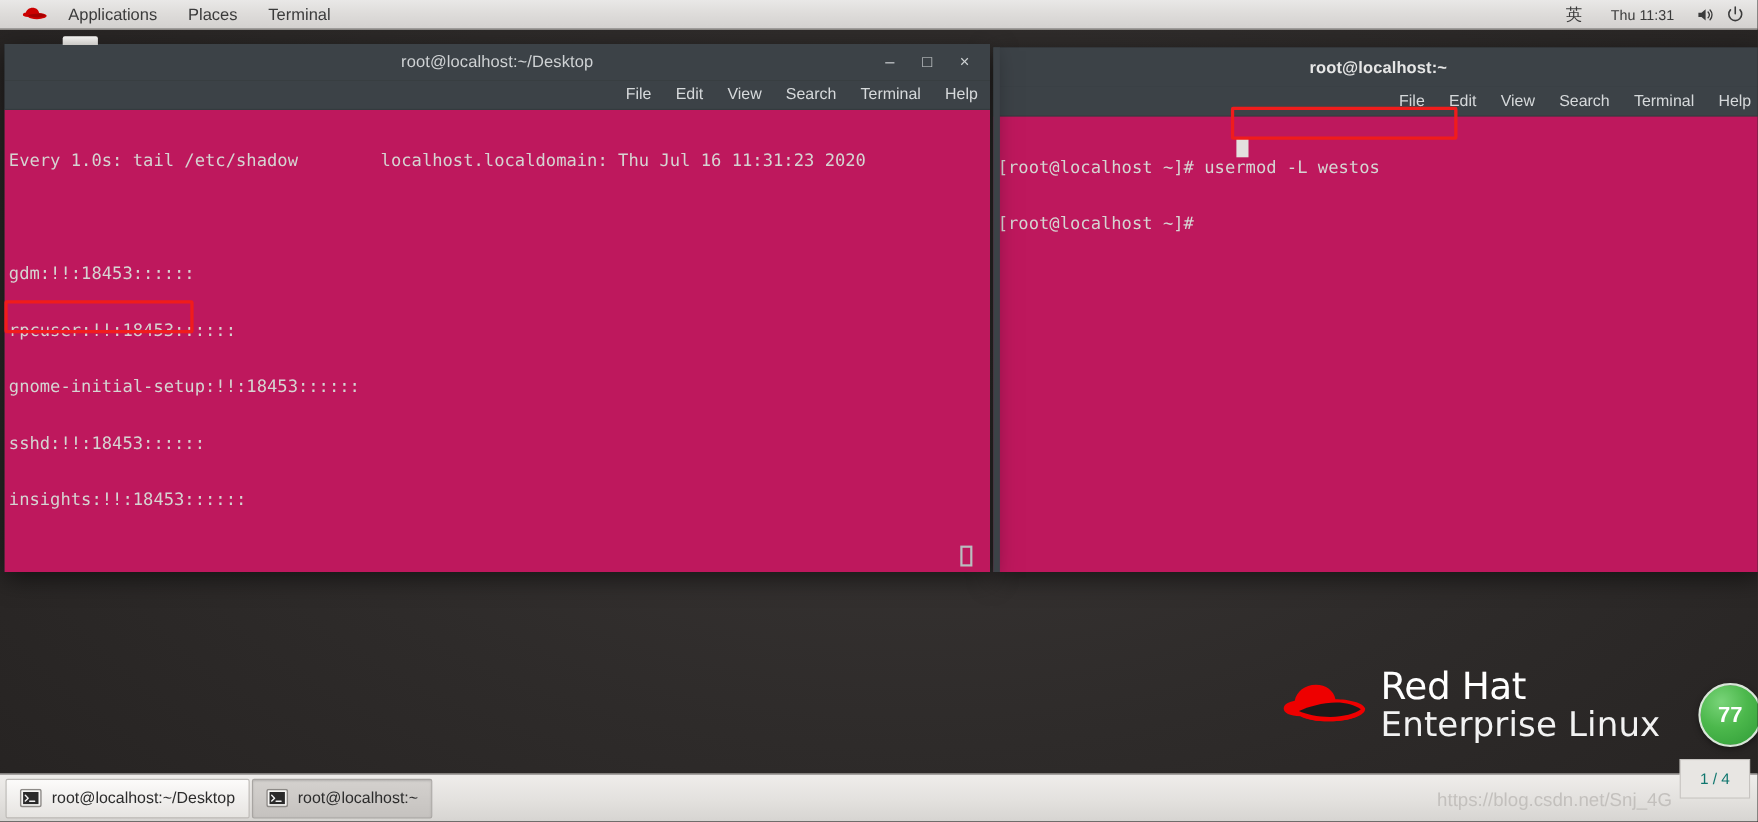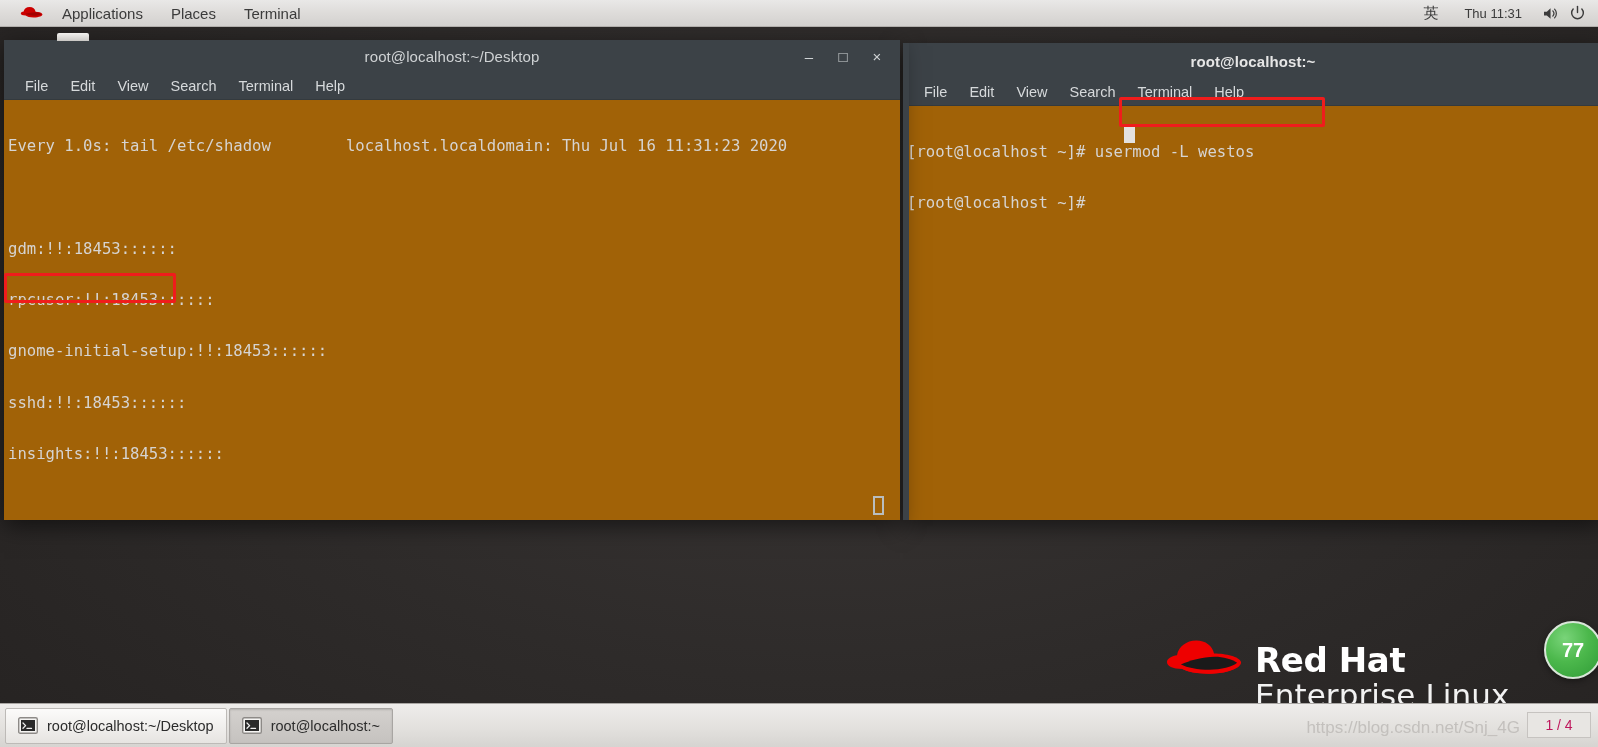--- a/index.html
+++ b/index.html
@@ -96,32 +96,33 @@
     cursor: default;
   }
 
   .menubar {
     height: 27px;
     background: #3c4247;
     display: flex;
     align-items: center;
     padding-left: 10px;
     border-bottom: 1px solid #343a3e;
+    justify-content: flex-end;
   }
   .menu-item {
     font-size: 14.5px;
     color: #d6d9db;
     padding: 0 11px;
     line-height: 27px;
     white-space: nowrap;
     cursor: default;
   }
 
   .term-body {
-    background: #a16207;
+    background: #be185d;
     position: relative;
     overflow: hidden;
   }
   .term-text {
     font-family: "DejaVu Sans Mono", "Liberation Mono", monospace;
     font-size: 15.6px;
     line-height: 17.1px;
     color: #d6d4d2;
     white-space: pre;
     padding: 4px 0 0 4px;
@@ -190,23 +191,22 @@
     position: absolute;
     left: 1165px; top: 607px;
     display: flex;
     align-items: center;
     z-index: 10;
   }
   #rh-hat { width: 78px; height: 54px; margin-right: 12px; }
   #rh-words { display: flex; flex-direction: column; line-height: 1.0; }
   #rh-line1 {
     font-family: "DejaVu Sans", sans-serif;
-    font-size: 34px; font-weight: bold; color: #ffffff;
+    font-size: 34px; font-weight: normal; color: #ffffff;
     letter-spacing: -0.4px;
-    margin-top: 36px;
   }
   #rh-line2 {
     font-family: "DejaVu Sans", sans-serif;
     font-size: 31px; font-weight: normal; color: #f2f2f2;
     letter-spacing: 0.1px; margin-top: 3px;
   }
 
   
   #green-badge {
     position: absolute;
@@ -258,26 +258,26 @@
     position: absolute;
     right: 78px; bottom: 9px;
     font-size: 17px;
     color: #c3c0bd;
     font-family: "Liberation Sans", sans-serif;
     z-index: 52;
     white-space: nowrap;
   }
   #workspace-ind {
     position: absolute;
-    right: 7px; bottom: 9px;
-    width: 64px; height: 26px;
+    right: 7px; bottom: 21px;
+    width: 64px; height: 36px;
     border: 1px solid #c6c3c0;
     background: #e8e6e3;
     display: flex; align-items: center; justify-content: center;
-    font-size: 14px; color: #be185d;
+    font-size: 14px; color: #0f766e;
     z-index: 53;
   }
 </style>
 </head>
 <body>
 
 <div id="screen">
 
   <div id="desktop"></div>
 

